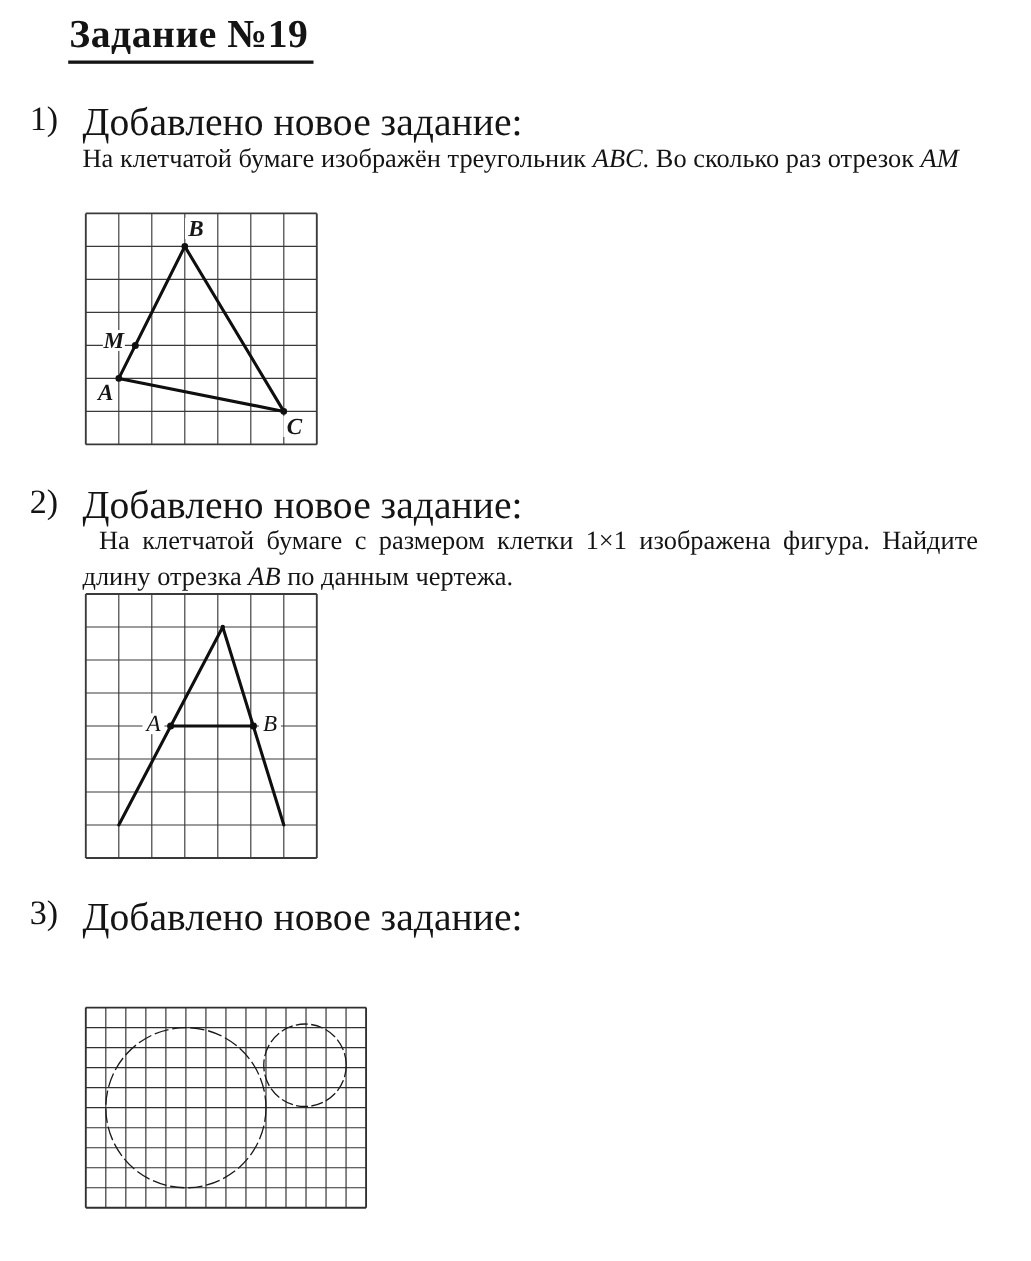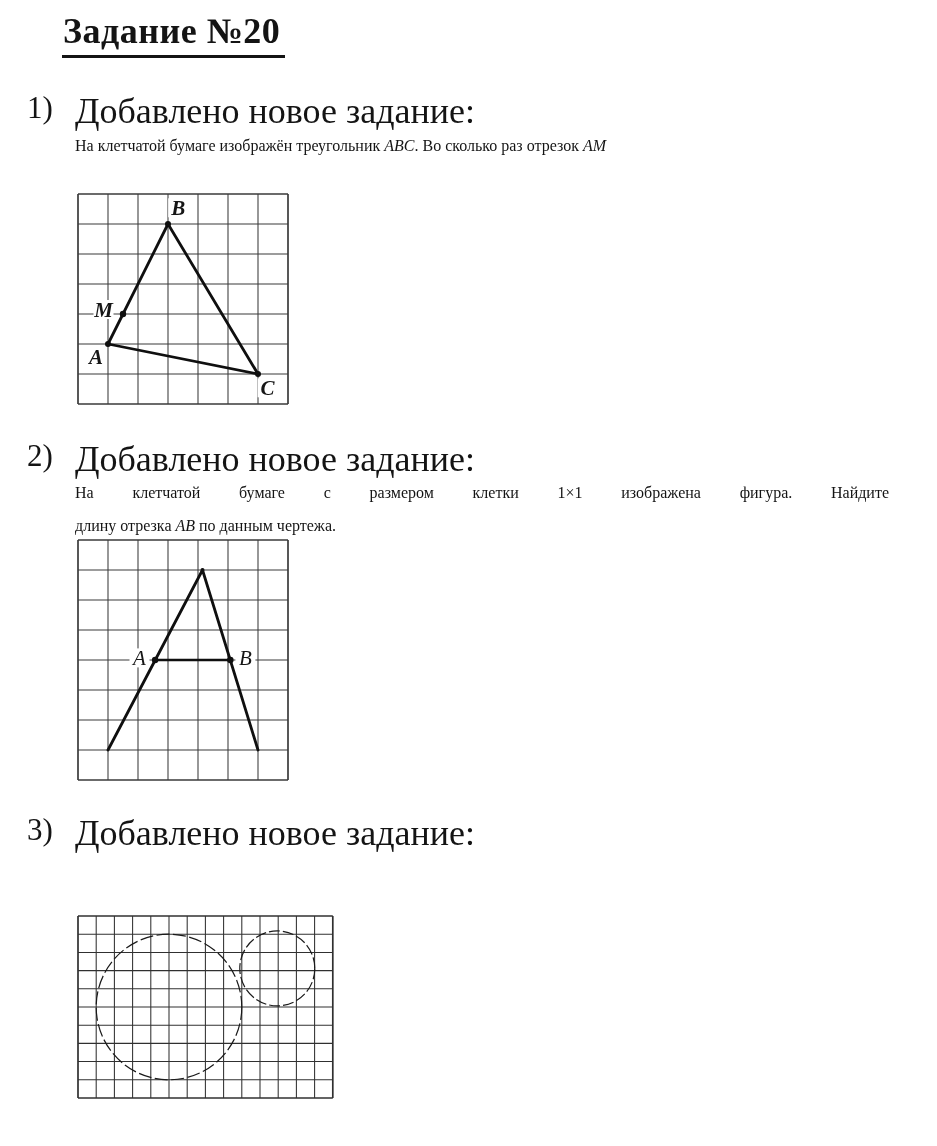--- a/index.html
+++ b/index.html
@@ -9,36 +9,36 @@
   }
   .abs { position:absolute; }
   #doc-title {
     left:62px; top:10px;
     font-size:36px; font-weight:700; letter-spacing:0.5px;
     border-bottom:3px solid #141414; padding:0 5px 3px 1px;
     display:inline-block; white-space:nowrap;
   }
   .task-number { font-size:31px; left:27px; white-space:nowrap; }
   .task-heading { font-size:36px; left:75px; white-space:nowrap; }
-  .task-body { left:75px; width:814px; font-size:16px; }
+  .task-body { left:75px; width:814px; font-size:24px; }
   .tline { line-height:33px; white-space:nowrap; }
-  .tline.stretch { white-space:normal; text-align:justify; text-align-last:justify; }
+  .tline.stretch { white-space:normal; text-align:justify; text-align-last:justify;margin-left:15px; }
   .lat { font-style:italic; }
   .fig { background:#ffffff; }
   .fig-label {
     font-family:"Liberation Serif", serif; font-style:italic;
     fill:#161616;
   }
 </style>
 </head>
 <body>
 
 <div id="page">
 
-  <div id="doc-title" class="abs">Задание №20</div>
+  <div id="doc-title" class="abs">Задание №19</div>
 
   <div class="abs task-number" style="top:90px;">1)</div>
   <div class="abs task-heading" style="top:90px;">Добавлено новое задание:</div>
   <div class="abs task-body" style="top:129px;">
       <div class="tline"><span>На клетчатой бумаге изображён треугольник </span><span class="lat">ABC</span><span>. Во сколько раз отрезок </span><span class="lat">AM</span></div>
     </div>
   <svg class="abs fig" style="left:76px; top:192px;" viewBox="-2 -2 214 214" width="214" height="214">
       <line x1="0" y1="0" x2="0" y2="210" stroke="#3a3a3a" stroke-width="1.7"></line>
       <line x1="30" y1="0" x2="30" y2="210" stroke="#3a3a3a" stroke-width="1.05"></line>
       <line x1="60" y1="0" x2="60" y2="210" stroke="#3a3a3a" stroke-width="1.05"></line>

